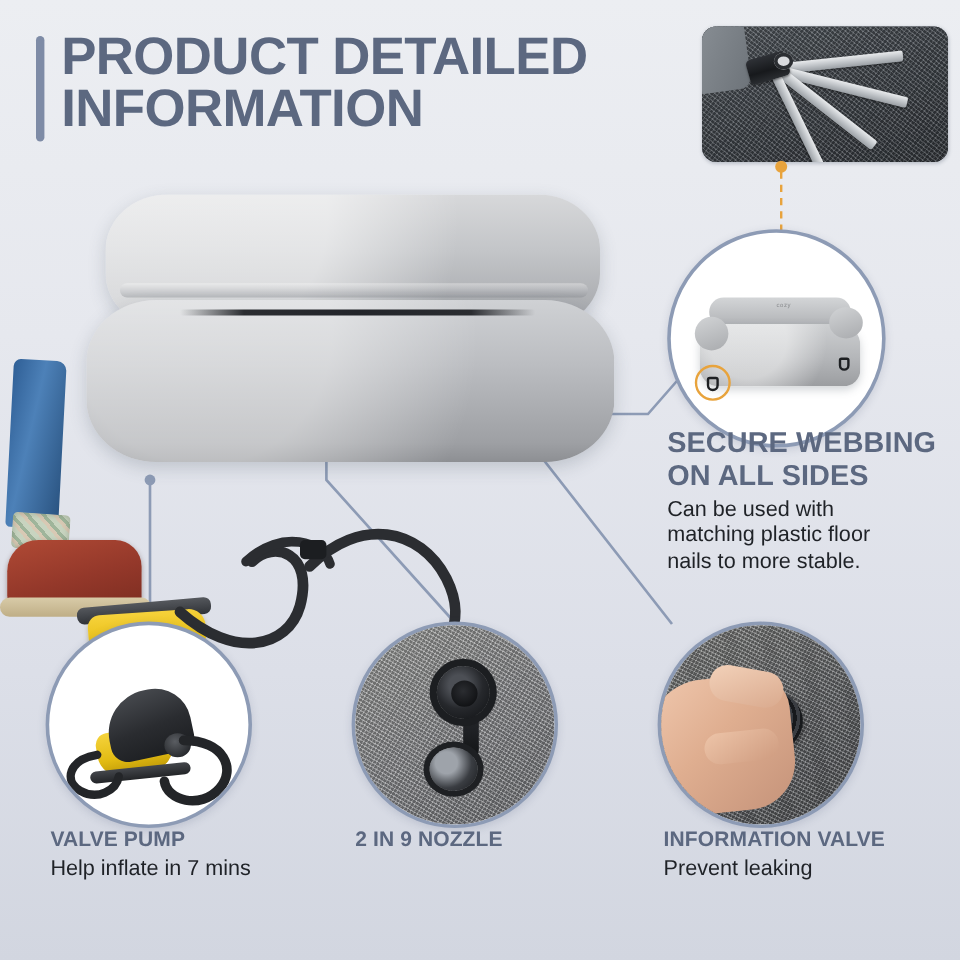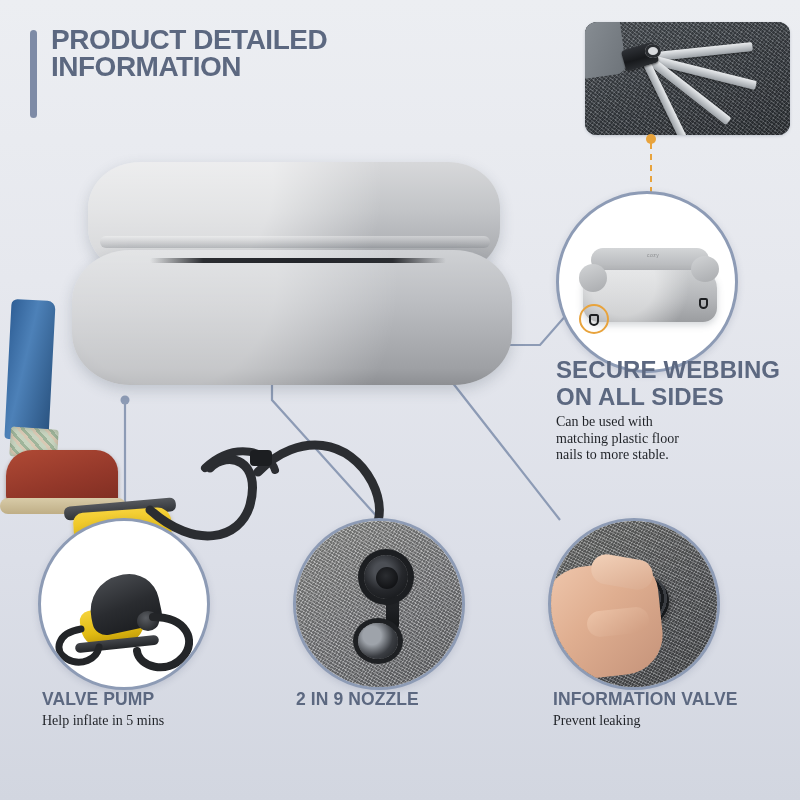--- a/index.html
+++ b/index.html
@@ -31,21 +31,21 @@
   }
   .title-bar {
     width: 7px;
     height: 88px;
     border-radius: 4px;
     background: #7e8ba6;
     margin-top: 4px;
     flex: none;
   }
   .title-text {
-    font-size: 28px;
+    font-size: 44px;
     line-height: 0.98;
     font-weight: bold;
     color: #5c6880;
     letter-spacing: -0.5px;
     white-space: pre-line;
   }
 
   
   .nails-inset {
     position: absolute;
@@ -370,25 +370,24 @@
   .caption h3 {
     font-size: 17.5px;
     font-weight: bold;
     color: #5c6880;
     letter-spacing: 0.1px;
     line-height: 1.14;
     white-space: pre-line;
   }
   .caption p {
     margin-top: 3px;
-    font-size: 14px;
+    font-size: 18px;
     color: #1f2227;
     line-height: 1.2;
     white-space: pre-line;
-    font-family: Liberation Serif, serif;
   }
   .cap-webbing { left: 556px; top: 356px; width: 240px; }
   .cap-webbing h3 { font-size: 24px; }
   .cap-pump   { left: 42px;  top: 690px; width: 230px; }
   .cap-nozzle { left: 296px; top: 690px; width: 230px; }
   .cap-valve  { left: 553px; top: 690px; width: 240px; }
 </style>
 </head>
 <body>
 
@@ -492,21 +491,21 @@
   <div class="caption cap-webbing">
     <h3>SECURE WEBBING
 ON ALL SIDES</h3>
     <p>Can be used with
 matching plastic floor
 nails to more stable.</p>
   </div>
 
   <div class="caption cap-pump">
     <h3>VALVE PUMP</h3>
-    <p>Help inflate in 5 mins</p>
+    <p>Help inflate in 7 mins</p>
   </div>
 
   <div class="caption cap-nozzle">
     <h3>2 IN 9 NOZZLE</h3>
   </div>
 
   <div class="caption cap-valve">
     <h3>INFORMATION VALVE</h3>
     <p>Prevent leaking</p>
   </div>

